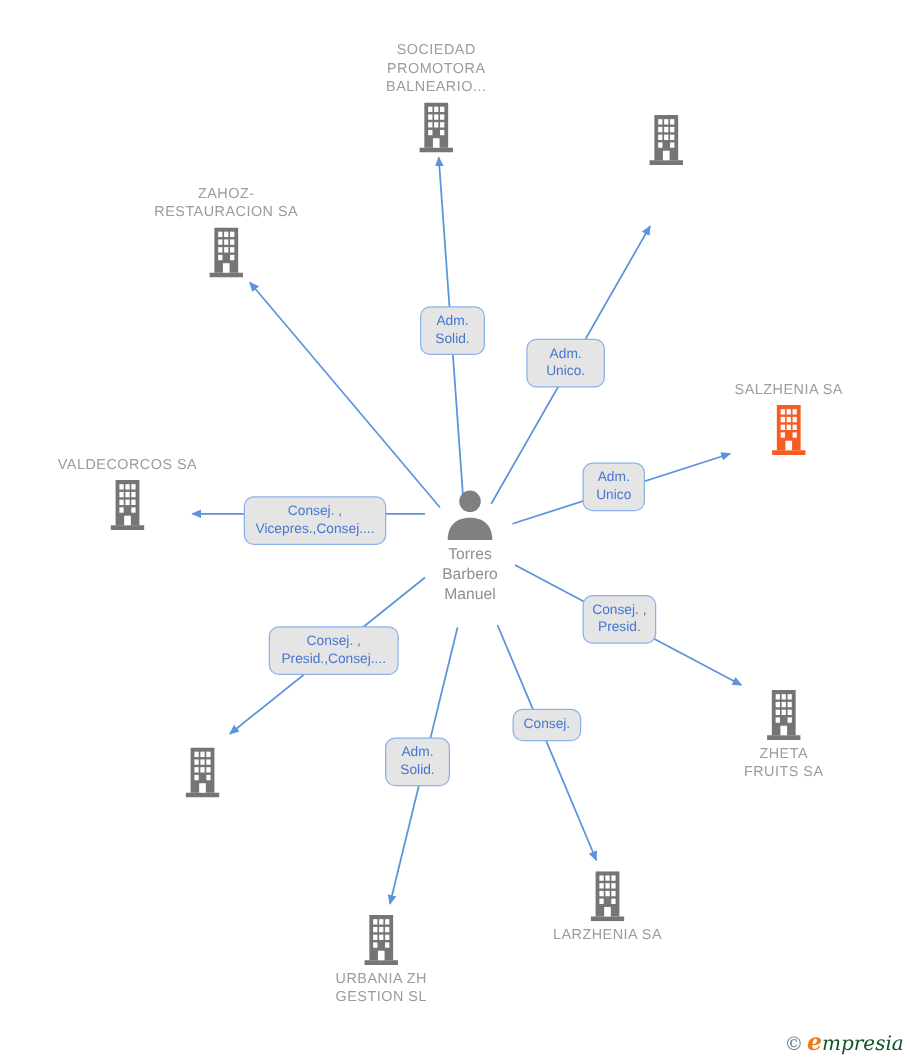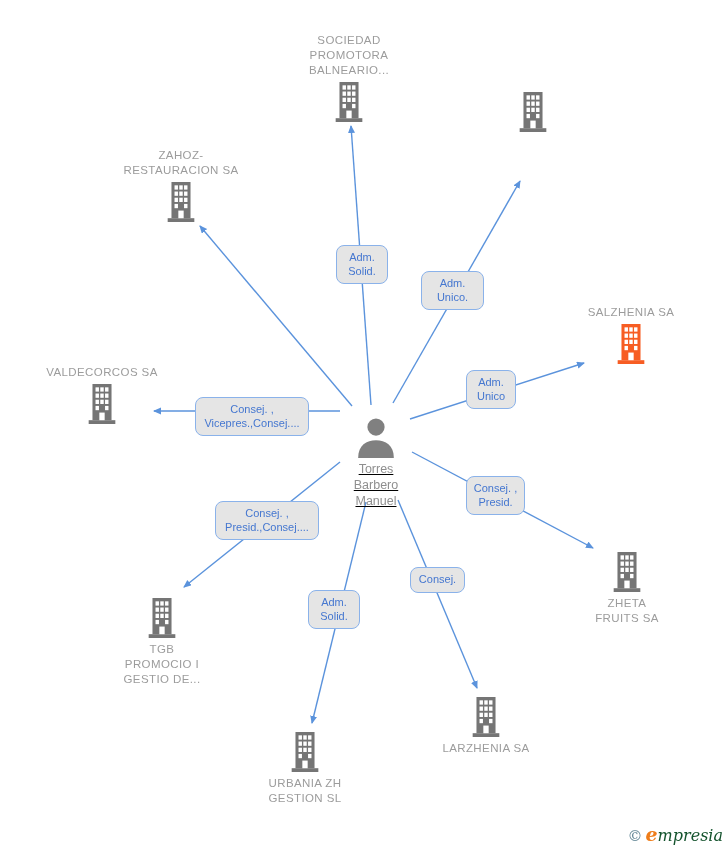--- a/index.html
+++ b/index.html
@@ -47,21 +47,21 @@
     <line x1="393" y1="403" x2="520" y2="181" stroke="#5b93dc" stroke-width="1.4" marker-end="url(#arrow)"></line>
     <line x1="352" y1="406" x2="200" y2="226" stroke="#5b93dc" stroke-width="1.4" marker-end="url(#arrow)"></line>
     <line x1="410" y1="419" x2="584" y2="363" stroke="#5b93dc" stroke-width="1.4" marker-end="url(#arrow)"></line>
     <line x1="340" y1="411" x2="154" y2="411" stroke="#5b93dc" stroke-width="1.4" marker-end="url(#arrow)"></line>
     <line x1="412" y1="452" x2="593" y2="548" stroke="#5b93dc" stroke-width="1.4" marker-end="url(#arrow)"></line>
     <line x1="340" y1="462" x2="184" y2="587" stroke="#5b93dc" stroke-width="1.4" marker-end="url(#arrow)"></line>
     <line x1="366" y1="502" x2="312" y2="723" stroke="#5b93dc" stroke-width="1.4" marker-end="url(#arrow)"></line>
     <line x1="398" y1="500" x2="477" y2="688" stroke="#5b93dc" stroke-width="1.4" marker-end="url(#arrow)"></line>
   </svg>
 
-  <div class="node" style="left:326px;top:416px;width:100px;text-decoration:underline;">
+  <div class="node" style="left:326px;top:390px;width:100px;">
     <div class="person-icon">
       <svg width="42" height="42" viewBox="0 0 40 40">
           <circle cx="20" cy="10.5" r="8.2" fill="currentColor"></circle>
           <path d="M3,40 C3,27.5 11,23 20,23 C29,23 37,27.5 37,40 Z" fill="currentColor"></path>
         </svg>
     </div>
     <div class="person-label">
       <span>Torres</span>
       <span>Barbero</span>
       <span>Manuel</span>
@@ -245,25 +245,20 @@
             <rect x="20.2" y="10" width="3.6" height="4.5"></rect>
             <rect x="10.2" y="16.5" width="3.6" height="4.5"></rect>
             <rect x="15.2" y="16.5" width="3.6" height="4.5"></rect>
             <rect x="20.2" y="16.5" width="3.6" height="4.5"></rect>
             <rect x="10.2" y="23" width="3.6" height="4.5"></rect>
             <rect x="20.2" y="23" width="3.6" height="4.5"></rect>
             <rect x="14.2" y="30" width="5.6" height="8"></rect>
           </g>
         </svg>
     </div>
-    <div class="company-label">
-      <span>TGB</span>
-        <span>PROMOCIO I</span>
-        <span>GESTIO DE...</span>
-    </div>
   </div>
 
   <div class="node" style="left:239px;top:728px;width:132px;justify-content:space-between;">
     <div class="icon-building">
       <svg width="34" height="40" viewBox="0 0 34 42">
           <rect x="7" y="0" width="20" height="38" fill="currentColor"></rect>
           <rect x="3" y="38" width="28" height="4" fill="currentColor"></rect>
           <g fill="#ffffff">
             <rect x="10.2" y="3.5" width="3.6" height="4.5"></rect>
             <rect x="15.2" y="3.5" width="3.6" height="4.5"></rect>

